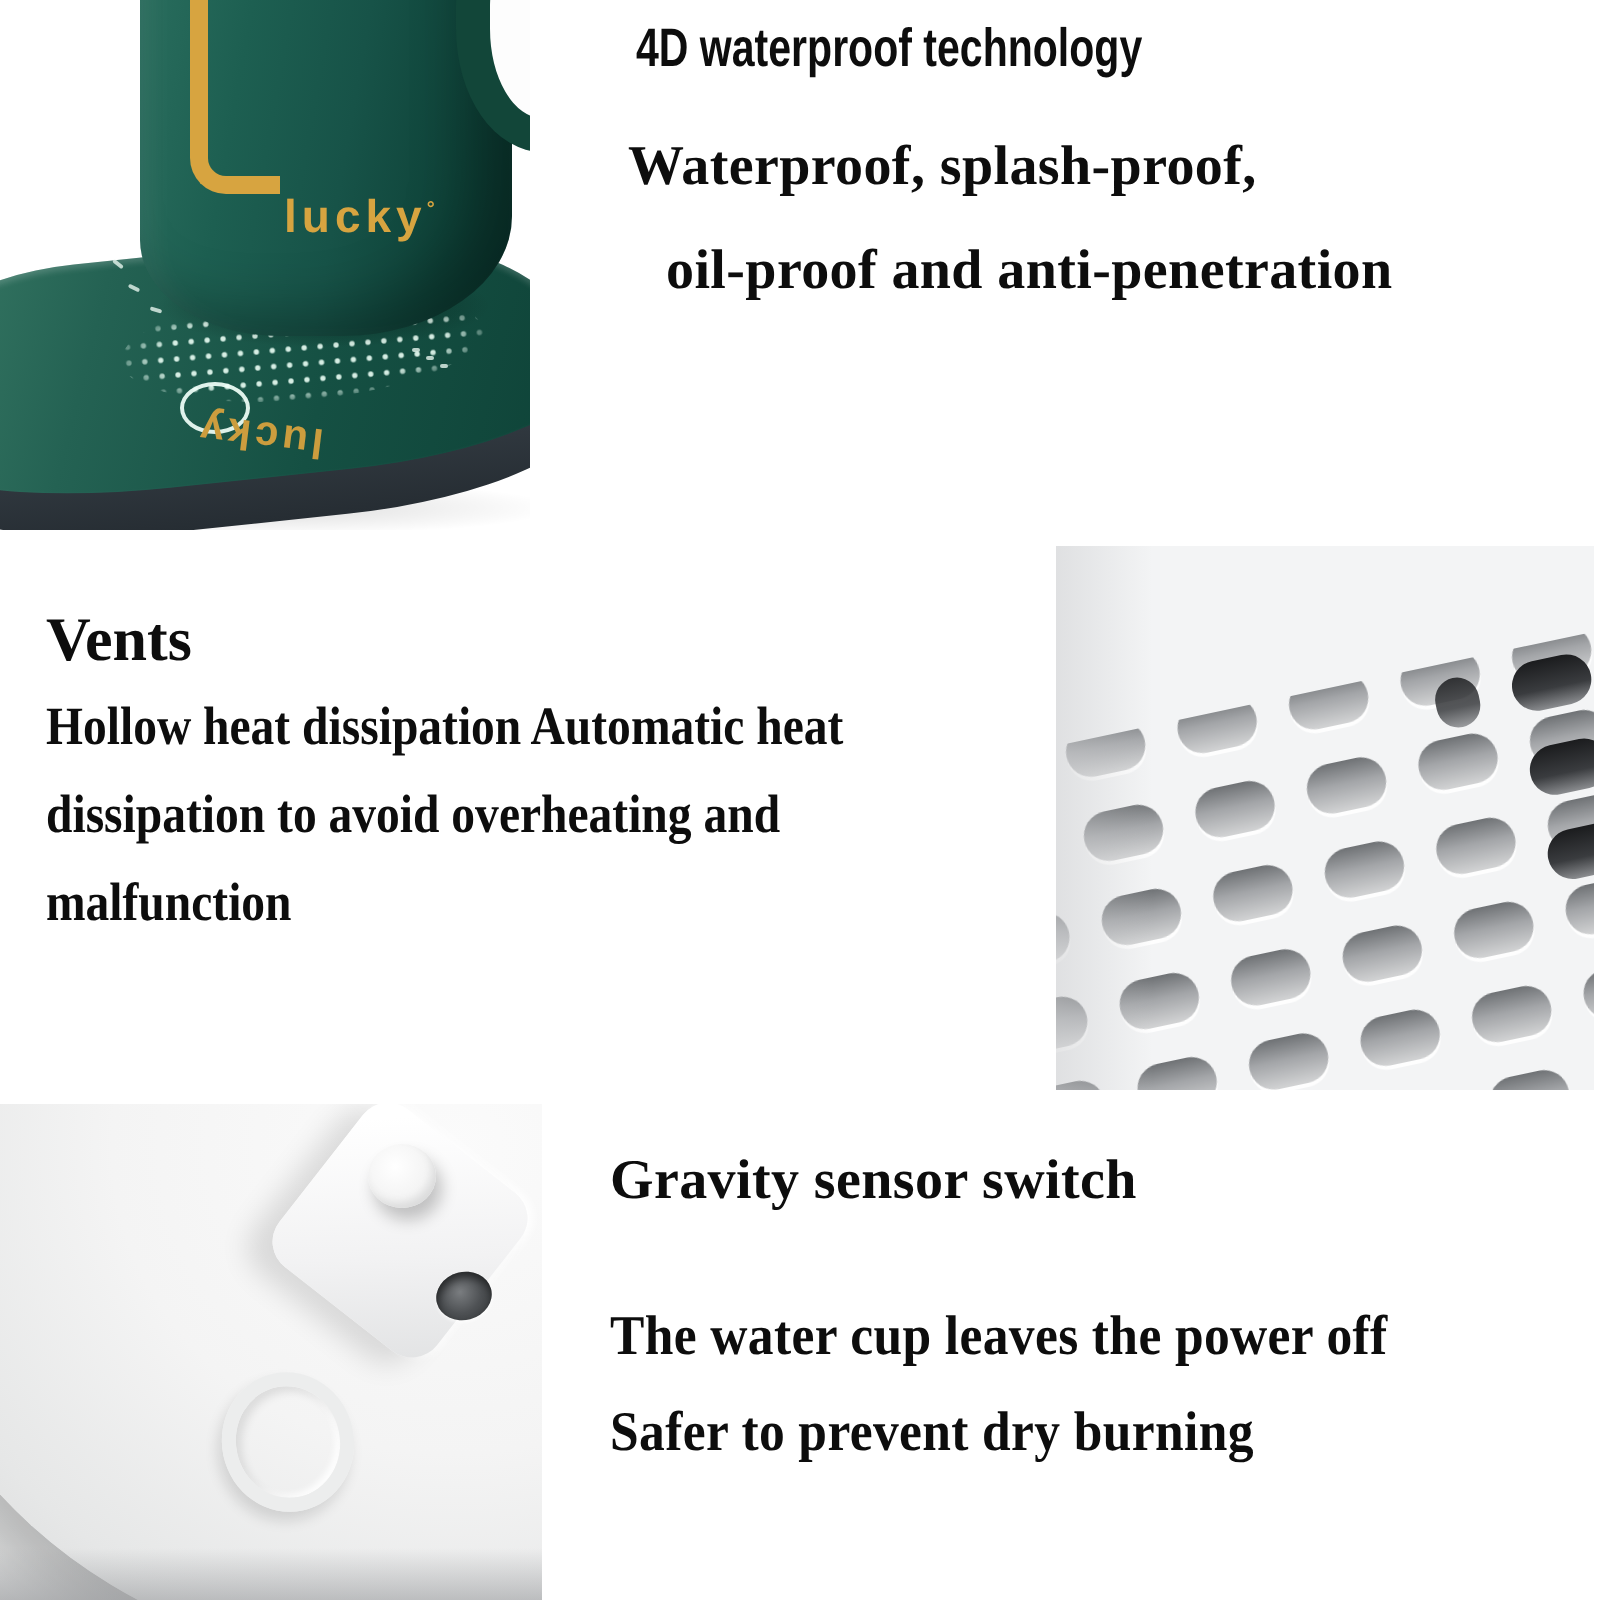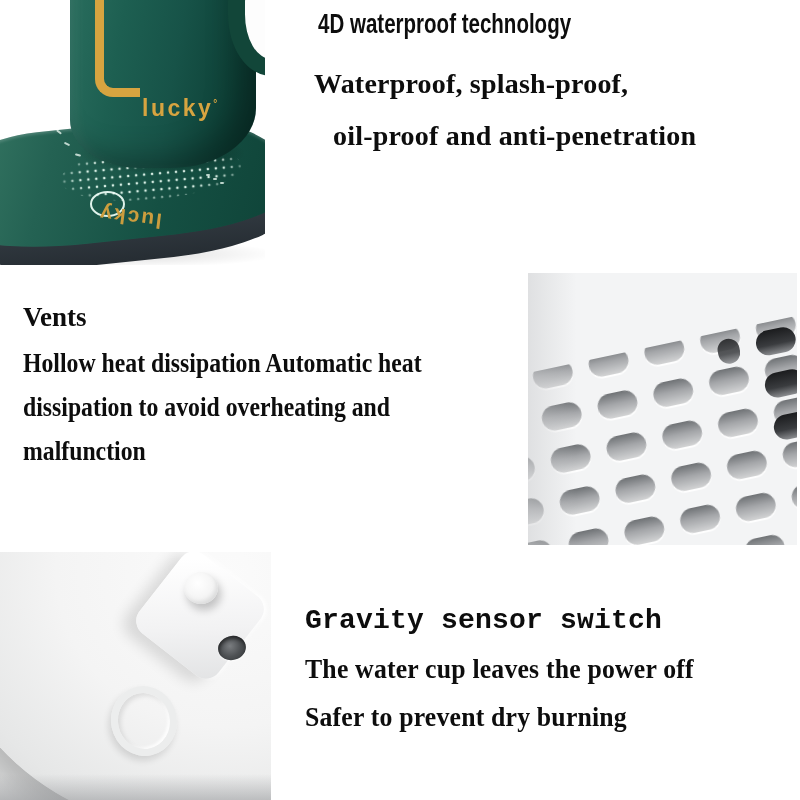--- a/index.html
+++ b/index.html
@@ -15,26 +15,26 @@
     font-size:27px;transform:scaleX(.76);transform-origin:0 0;
   }
   .serif-big{font-family:"Liberation Serif", serif;font-size:28px;letter-spacing:.2px;}
   .sx88{transform:scaleX(.88);transform-origin:0 0;}
   .sx92{transform:scaleX(.92);transform-origin:0 0;}
 
   #wp-title{left:318px;top:9px;}
   #wp-l1{left:314px;top:68px;}
   #wp-l2{left:333px;top:120px;}
 
-  #v-title{left:23px;top:302px;font-size:27px;}
+  #v-title{left:23px;top:302px;font-size:31px;}
   #v-l1{left:23px;top:348px;font-size:27px;}
   #v-l2{left:23px;top:392px;font-size:27px;}
   #v-l3{left:23px;top:436px;font-size:27px;}
 
-  #g-title{left:305px;top:605px;font-family:Liberation Mono, monospace;}
+  #g-title{left:305px;top:575px;}
   #g-l1{left:305px;top:653px;}
   #g-l2{left:305px;top:701px;}
 
   
   .photo{position:absolute;overflow:hidden;}
   #photo-warmer{left:0;top:0;width:265px;height:265px;background:#ffffff;}
   #photo-warmer .pad-rim{
     position:absolute;left:-52px;top:138px;width:348px;height:124px;z-index:1;
     border-radius:38% 50% 48% 52% / 55% 85% 45% 42%;
     transform:rotate(-6deg);

